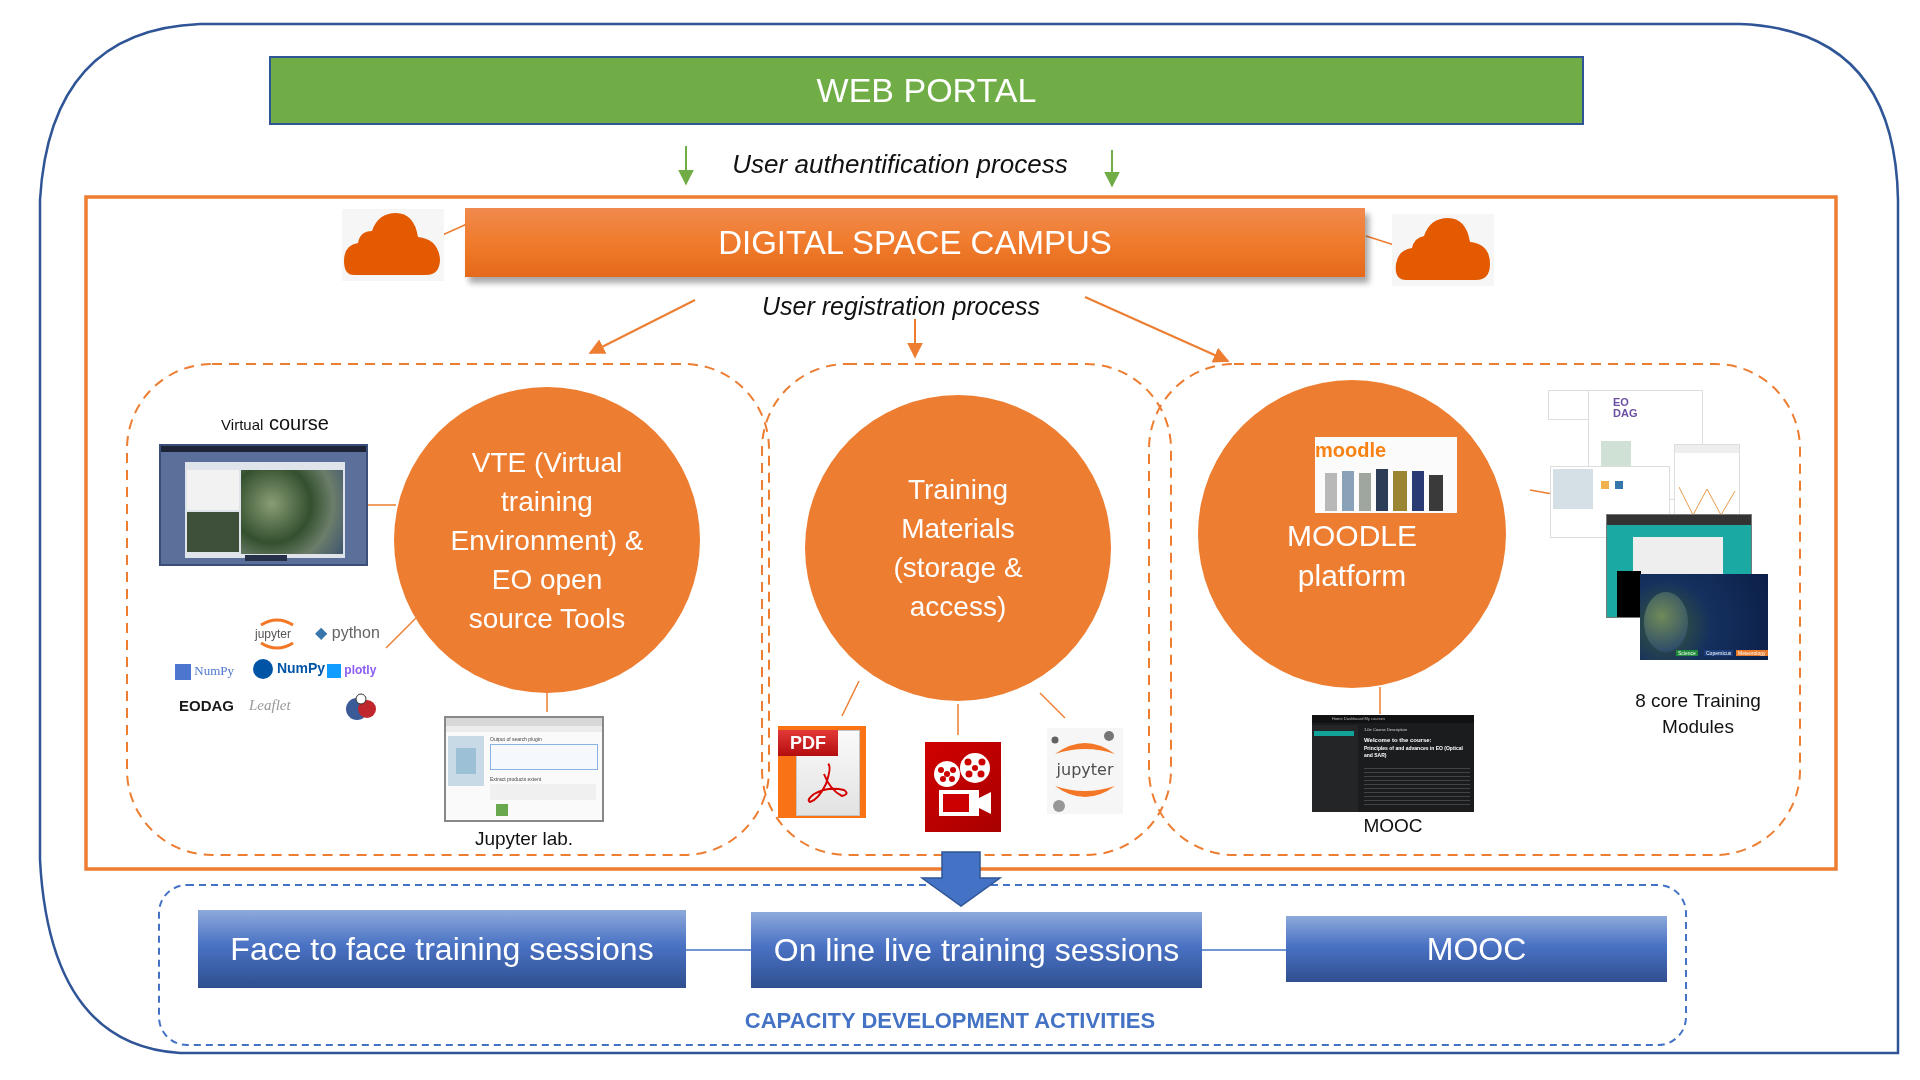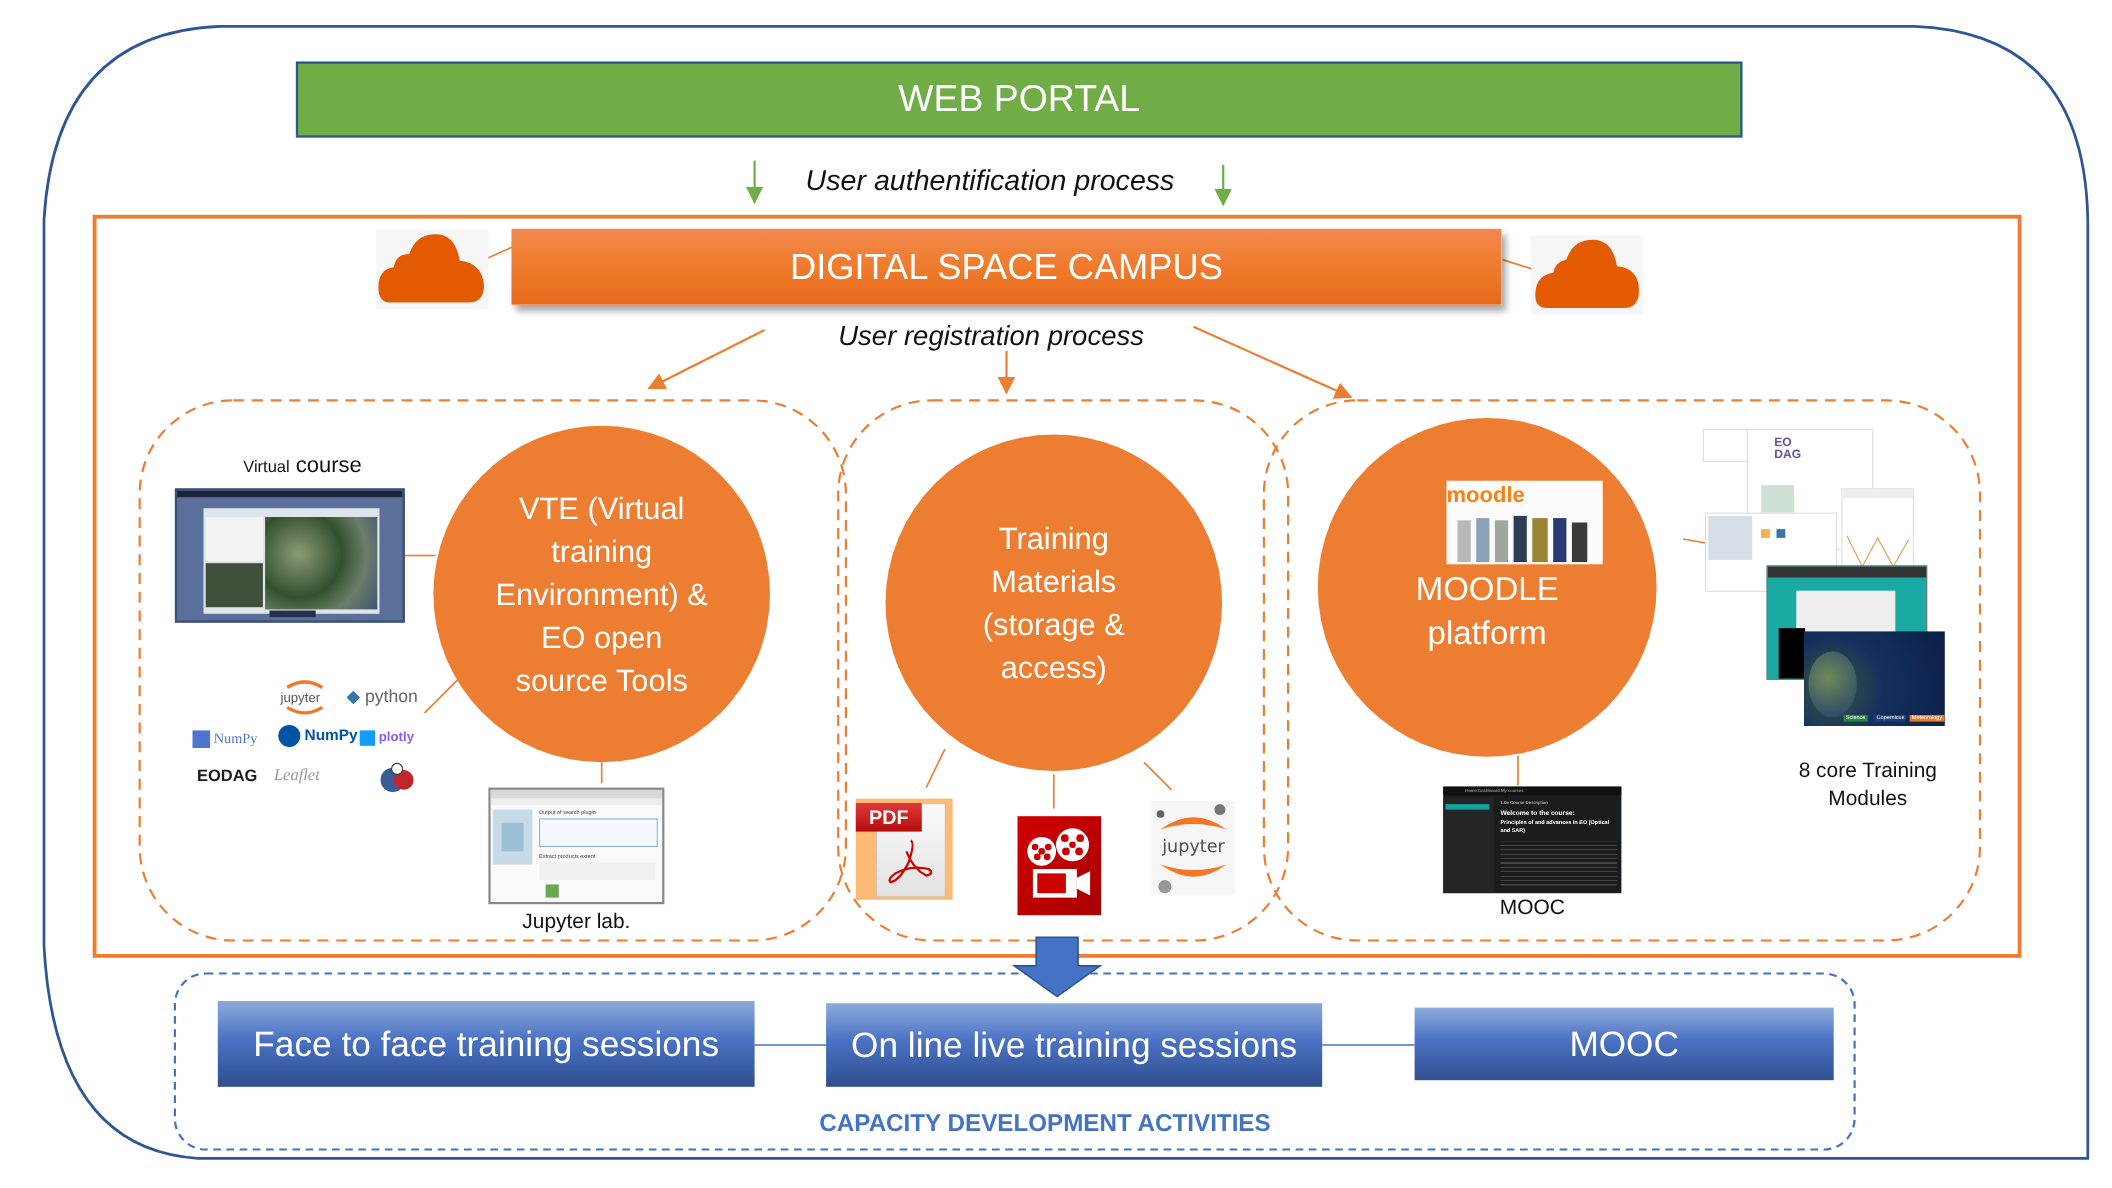--- a/index.html
+++ b/index.html
@@ -151,21 +151,21 @@
   <div style="position:absolute; left:44px; top:58px; font-size:5px; color:#444;">Extract products extent</div>
   <div style="position:absolute; left:44px; top:66px; width:106px; height:16px; background:#f0f0f0;"></div>
   <div style="position:absolute; left:50px; top:86px; width:12px; height:12px; background:#6aa84f;"></div>
 </div>
 <div class="abs caption" style="left:444px; top:828px; width:160px; font-size:19px;">Jupyter lab.</div>
 
 <div class="abs circle" style="left:805px; top:395px; width:306px; height:306px;">
   <span style="width:150px;">Training Materials (storage &amp; access)</span>
 </div>
 
-<div class="abs" style="left:778px; top:726px; width:88px; height:92px; background:#fdba74;">
+<div class="abs" style="left:778px; top:726px; width:88px; height:92px; background:#f97316;">
   <div style="position:absolute; left:18px; top:4px; width:62px; height:84px; background:linear-gradient(#fafafa,#e2e2e2); border:1px solid #c4c4c4;"></div>
   <div style="position:absolute; left:0; top:4px; width:60px; height:26px; background:linear-gradient(#e23838,#b40d0d); color:#fff; font-weight:bold; font-size:18px; display:flex; align-items:center; justify-content:center;">PDF</div>
   <svg class="abs" style="left:26px; top:34px;" width="48" height="48" viewBox="0 0 48 48">
     <path d="M24 4 Q28 6 22 24 Q14 40 6 42 Q2 40 10 34 Q24 26 40 30 Q46 34 38 36 Q26 30 20 14" stroke="#d40000" stroke-width="2" fill="none"></path>
   </svg>
 </div>
 
 <div class="abs" style="left:925px; top:742px; width:76px; height:90px; background:linear-gradient(135deg,#d10000,#a80000);">
   <svg width="76" height="90" viewBox="0 0 76 90">
     <circle cx="22" cy="32" r="13" fill="#fff"></circle>

